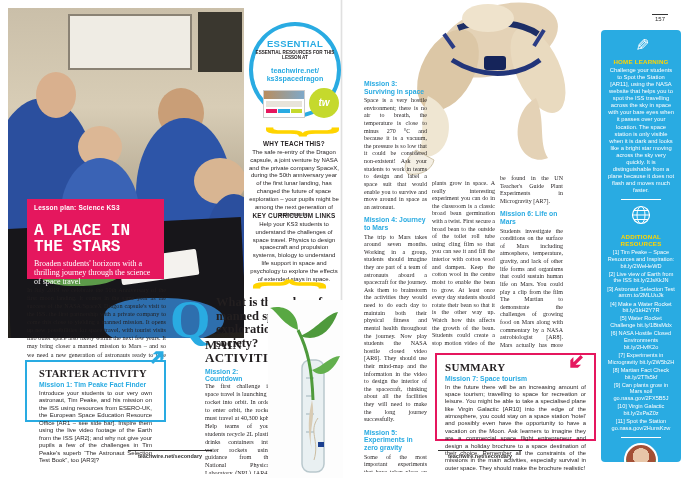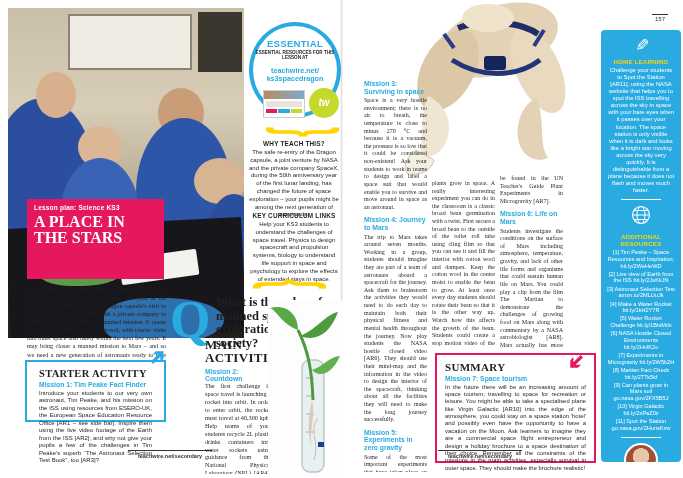--- a/index.html
+++ b/index.html
@@ -17,21 +17,21 @@
   .photo .board2{position:absolute;left:190px;top:4px;width:44px;height:60px;background:#3a372f;}
   .blob{position:absolute;border-radius:50%;}
   .table{position:absolute;left:0;top:215px;width:236px;height:115px;background:#17161a;transform:rotate(-3deg);}
   .paper{position:absolute;background:#f4f2ee;transform:rotate(-8deg);border-radius:2px;}
   .greenshape{position:absolute;background:#5d9b4a;border-radius:40% 60% 55% 45%;}
   .blueshape{position:absolute;background:#2e6fae;border-radius:45% 55% 60% 40%;}
 
   
   .banner{position:absolute;left:27px;top:199px;width:137px;height:80px;background:#e5175e;color:#fff;padding:5px 7px;box-sizing:border-box;}
   .kicker{font-size:6.5px;font-weight:bold;letter-spacing:.2px;}
-  .title{font-family:Liberation Serif, serif;font-weight:bold;font-size:16px;line-height:1.02;margin-top:3px;}
+  .title{font-family:Liberation Mono, monospace;font-weight:bold;font-size:16px;line-height:1.02;margin-top:12px;}
   .subtitle{font-family:"Liberation Serif",serif;font-size:8px;line-height:1.15;margin-top:3px;}
 
   .intro{position:absolute;left:27px;top:286px;width:139px;font-family:"Liberation Serif",serif;
          font-size:6.2px;line-height:1.3;text-align:justify;}
 
   
   .starter{position:absolute;left:25px;top:360px;width:141px;height:62px;border:2px solid #29abe2;background:#fff;
            padding:6px 12px 4px;box-sizing:border-box;}
   .starter h2{margin:0;font-family:"Liberation Serif",serif;font-size:10.5px;letter-spacing:.3px;}
   .mission-sub{color:#29abe2;font-weight:bold;font-size:6.8px;margin:1.5px 0 2px;}
@@ -77,21 +77,21 @@
   
   .col{position:absolute;width:63px;font-family:"Liberation Serif",serif;font-size:6px;line-height:1.27;
        text-align:justify;overflow:hidden;}
   .col .mh{font-family:"Liberation Sans",sans-serif;font-weight:bold;color:#29abe2;font-size:6.8px;
            line-height:1.12;text-align:left;margin:5px 0 2px;}
   .col1{left:364px;top:80px;height:392px;}
   .col2{left:432px;top:180px;height:168px;}
   .col3{left:500px;top:175px;height:173px;}
 
   
-  .summary{position:absolute;left:435px;top:353px;width:161px;height:110px;border:2px solid #e5175e;background:#fff;
+  .summary{position:absolute;left:435px;top:353px;width:161px;height:88px;border:2px solid #e5175e;background:#fff;
            padding:6px 8px;box-sizing:border-box;}
   .summary h2{margin:0;font-family:"Liberation Serif",serif;font-size:11px;letter-spacing:.3px;}
   .summary .body{font-size:5.9px;line-height:1.25;text-align:justify;}
 
   
   .astro{position:absolute;left:388px;top:0px;width:200px;height:182px;}
 
   
   .sidebar{position:absolute;left:601px;top:30px;width:80px;height:432px;background:#29abe2;border-radius:4px;
            color:#fff;text-align:center;padding:6px 6px 0;box-sizing:border-box;overflow:hidden;}
@@ -125,20 +125,21 @@
     <div class="table"></div>
     <div class="greenshape" style="left:28px;top:238px;width:90px;height:40px;"></div>
     <div class="blueshape" style="left:96px;top:290px;width:120px;height:46px;"></div>
     <div class="paper" style="left:112px;top:246px;width:78px;height:26px;"></div>
     <div class="paper" style="left:58px;top:222px;width:34px;height:20px;background:#dfe4ea;"></div>
   </div>
 
   <div class="banner">
     <div class="kicker">Lesson plan: Science KS3</div>
     <div class="title">A PLACE IN THE STARS</div>
+    <div class="subtitle">Broaden students' horizons with a thrilling journey through the science of space travel</div>
   </div>
 
   <div class="intro">In July 2019 we celebrate the 50th Anniversary of the first moon landing. It comes in the same year as the success of the NASA/SpaceX Dragon capsule's visit to the ISS, the first partnership with a private company to come this close to yielding a manned mission. It opens up new possibilities for space travel, with tourist visits into outer space also likely within the next few years. It may bring closer a manned mission to Mars – and so we need a new generation of astronauts ready to take their place in the stars.</div>
 
   <div class="starter">
     <h2>STARTER ACTIVITY</h2>
     <div class="mission-sub">Mission 1: Tim Peake Fact Finder</div>
     <div class="body">Introduce your students to our very own astronaut, Tim Peake, and his mission on the ISS using resources from ESERO-UK, the European Space Education Resource Office [AR1 – see side bar]. Inspire them using the live video footage of the Earth from the ISS [AR2]; and why not give your pupils a few of the challenges in Tim Peake's superb “The Astronaut Selection Test Book”, too [AR3]?</div>
   </div>
   <div class="arrow-ic arrow-blue">➔</div>

